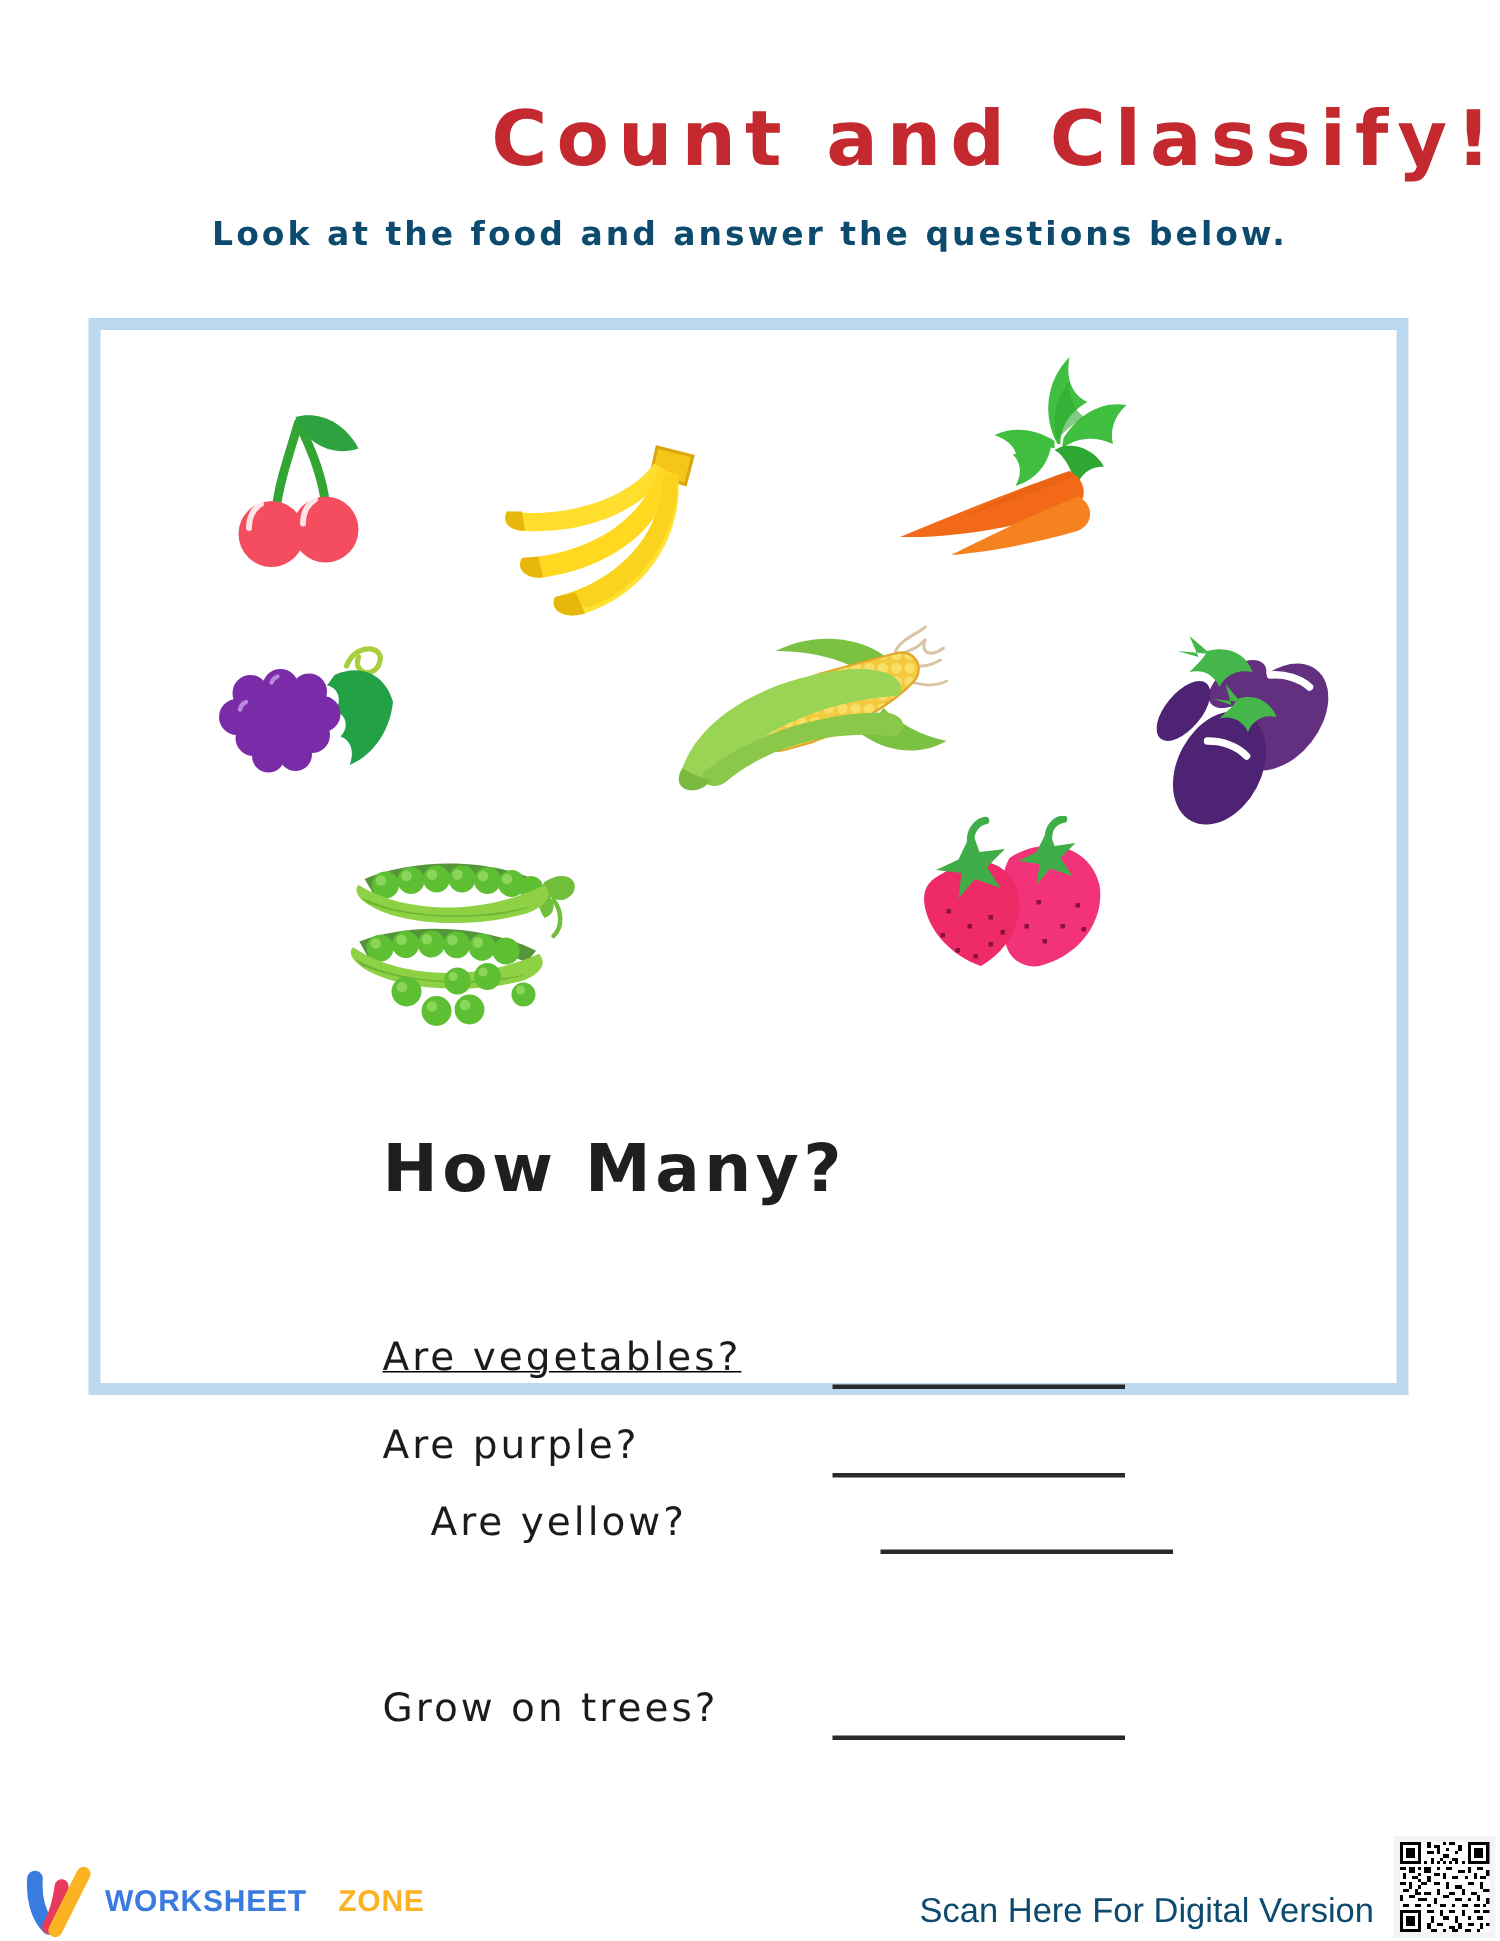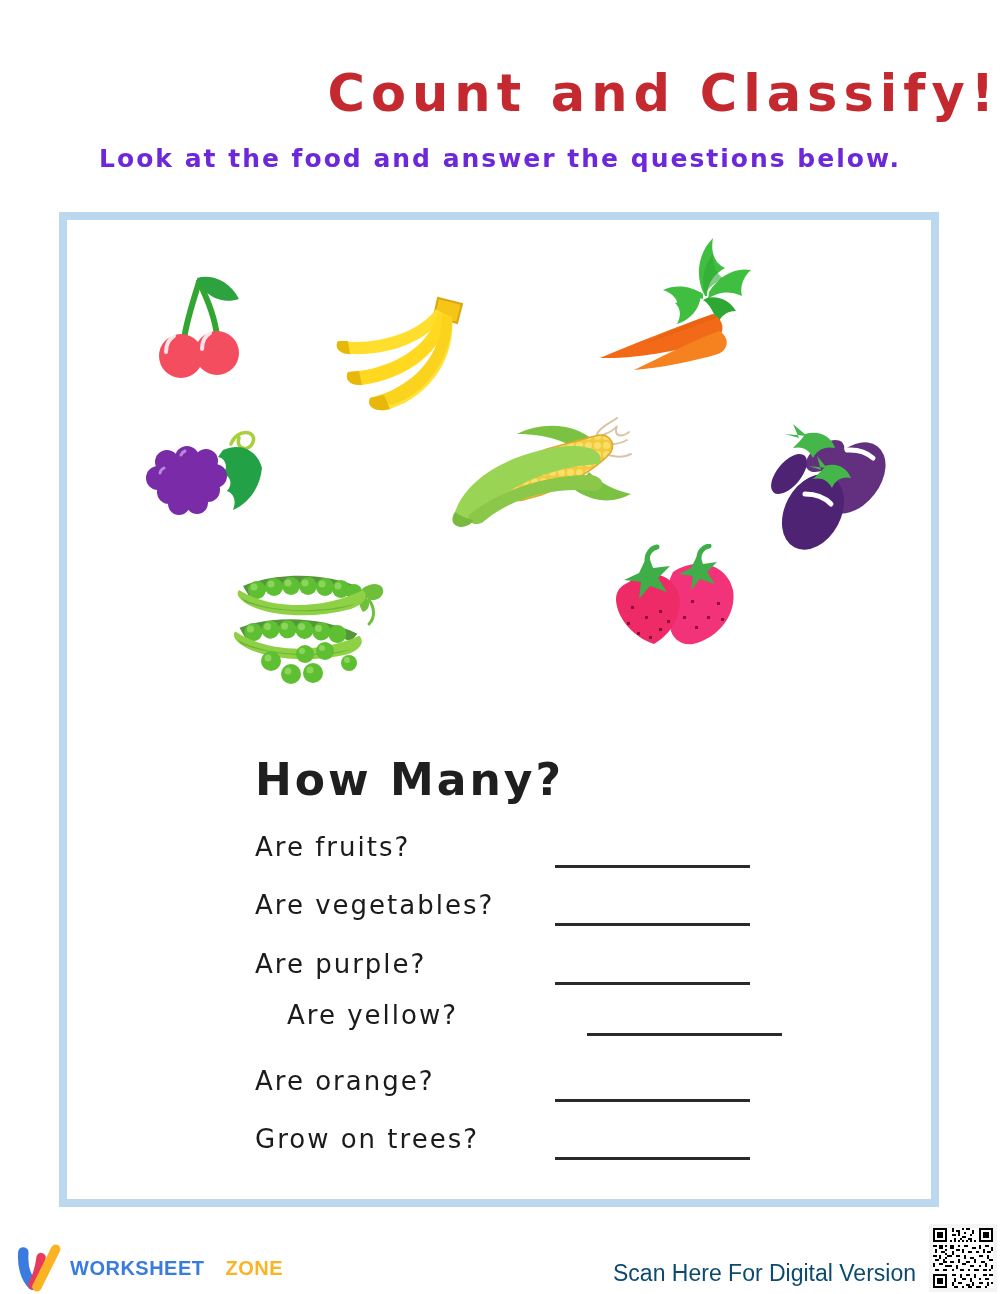--- a/index.html
+++ b/index.html
@@ -7,41 +7,41 @@
   .page {
     position:relative; width:1000px; height:1294px; background:#ffffff;
     font-family:"DejaVu Sans", sans-serif; overflow:hidden; margin:0 auto;
   }
   .title {
     position:absolute; top:64px; left:0; width:100%; text-align:right;
     font-size:51px; font-weight:bold; color:#C3292E; letter-spacing:6px;
   }
   .subtitle {
     position:absolute; top:144px; left:0; width:100%; text-align:center;
-    font-size:25px; font-weight:600; color:#6d28d9; letter-spacing:2px;
+    font-size:22px; font-weight:600; color:#0c4a6e; letter-spacing:2px;
   }
   .food-box {
-    position:absolute; left:59px; top:212px; width:880px; height:995px;
+    position:absolute; left:59px; top:212px; width:880px; height:718px;
     border:8px solid #BCD8EF; background:#ffffff;
   }
   .food { position:absolute; line-height:0; }
   .food-cherries     { left:86px;  top:52px;  }
   .food-bananas      { left:265px; top:70px;  }
   .food-carrots      { left:528px; top:14px;  }
   .food-grapes       { left:78px;  top:204px; }
   .food-corn         { left:382px; top:194px; }
   .food-eggplants    { left:680px; top:202px; }
   .food-peas         { left:164px; top:340px; }
   .food-strawberries { left:534px; top:324px; }
   .q-heading {
     position:absolute; left:188px; top:534px;
     font-size:44px; font-weight:600; color:#1f1f1f; letter-spacing:3px;
   }
   .q-row { position:absolute; left:188px; width:640px; height:40px; }
-  .q-row-0 { top:612px; } .q-row-1 { top:670px; } .q-row-2 { top:729px; }
+  .q-row-0 { top:612px; } .q-row-1 { top:670px;text-decoration:underline; } .q-row-2 { top:729px; }
   .q-row-3 { top:780px;margin-left:32px; } .q-row-4 { top:846px; } .q-row-5 { top:904px; }
   .q-label { font-size:26px; font-weight:500; color:#1b1b1b; letter-spacing:2px; }
   .answer-line {
     position:absolute; left:300px; bottom:4px; width:195px; height:0;
     border-bottom:3px solid #2a2a2a;
   }
   .footer-logo {
     position:absolute; left:16px; top:1242px; height:52px;
     display:flex; align-items:center;
   }
@@ -244,38 +244,30 @@
         <polygon points="98,8 102,20 116,18 106,28 114,40 99,35 90,46 92,32 78,30 90,24" fill="#3FAE49"></polygon>
         <path d="M28 38 C44 25 68 28 76 46 C84 64 74 88 53 100 C32 93 16 74 15 56 C15 46 20 42 28 38 Z" fill="#EE2A67"></path>
         <path d="M46 16 C46 10 50 4 56 3" stroke="#3FAE49" stroke-width="5" fill="none" stroke-linecap="round"></path>
         <polygon points="47,10 52,24 69,22 57,34 66,48 49,42 38,55 40,38 23,36 38,29" fill="#3FAE49"></polygon>
         <path d="M26 78h3v3h-3z M36 88h3v3h-3z M48 92h3v3h-3z M58 84h3v3h-3z M30 62h3v3h-3z M44 72h3v3h-3z M58 66h3v3h-3z M66 76h3v3h-3z M82 72h3v3h-3z M94 82h3v3h-3z M106 72h3v3h-3z M116 58h3v3h-3z M120 74h3v3h-3z M90 56h3v3h-3z" fill="#8A0F3A"></path>
       </svg>
     </div>
 
     <h2 class="q-heading">How Many?</h2>
 
-    <div class="q-row q-row-0">
-      <span class="q-label">Are fruits?</span>
-      <div class="answer-line"></div>
-    </div>
     <div class="q-row q-row-1">
       <span class="q-label">Are vegetables?</span>
       <div class="answer-line"></div>
     </div>
     <div class="q-row q-row-2">
       <span class="q-label">Are purple?</span>
       <div class="answer-line"></div>
     </div>
     <div class="q-row q-row-3">
       <span class="q-label">Are yellow?</span>
-      <div class="answer-line"></div>
-    </div>
-    <div class="q-row q-row-4">
-      <span class="q-label">Are orange?</span>
       <div class="answer-line"></div>
     </div>
     <div class="q-row q-row-5">
       <span class="q-label">Grow on trees?</span>
       <div class="answer-line"></div>
     </div>
   </div>
 
   <div class="footer-logo">
     <svg width="46" height="48" viewBox="0 0 44 46">

